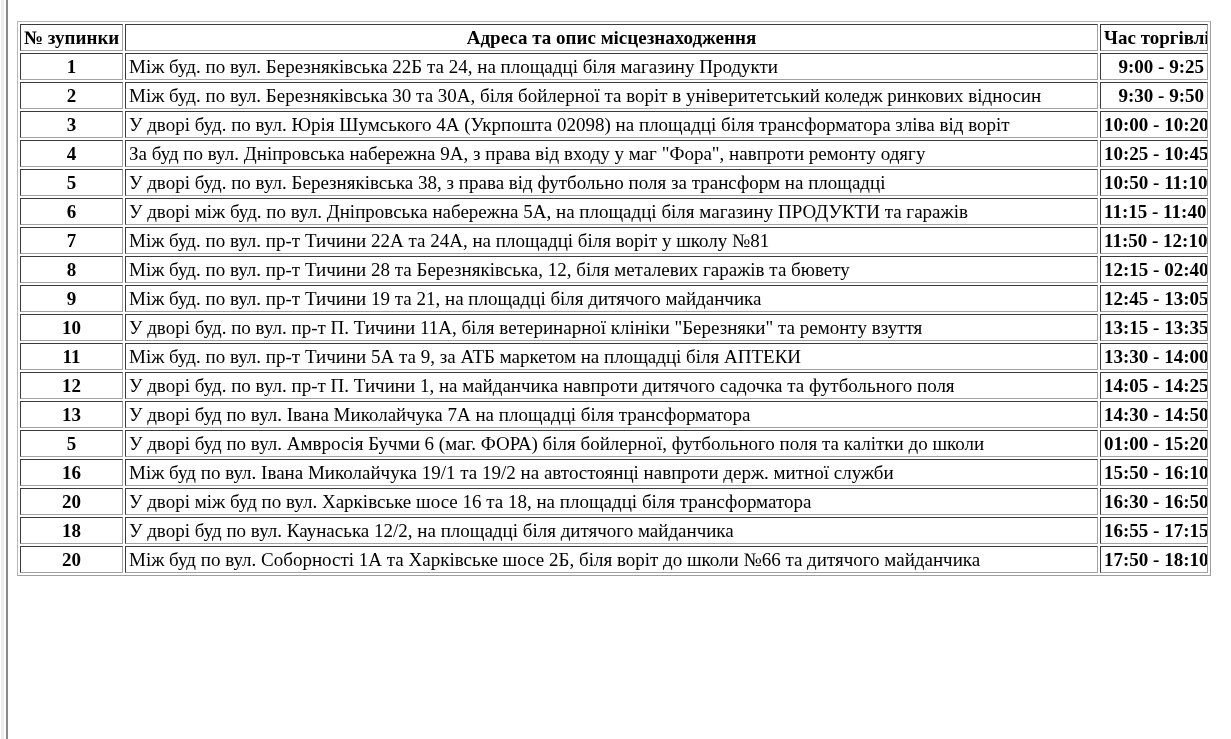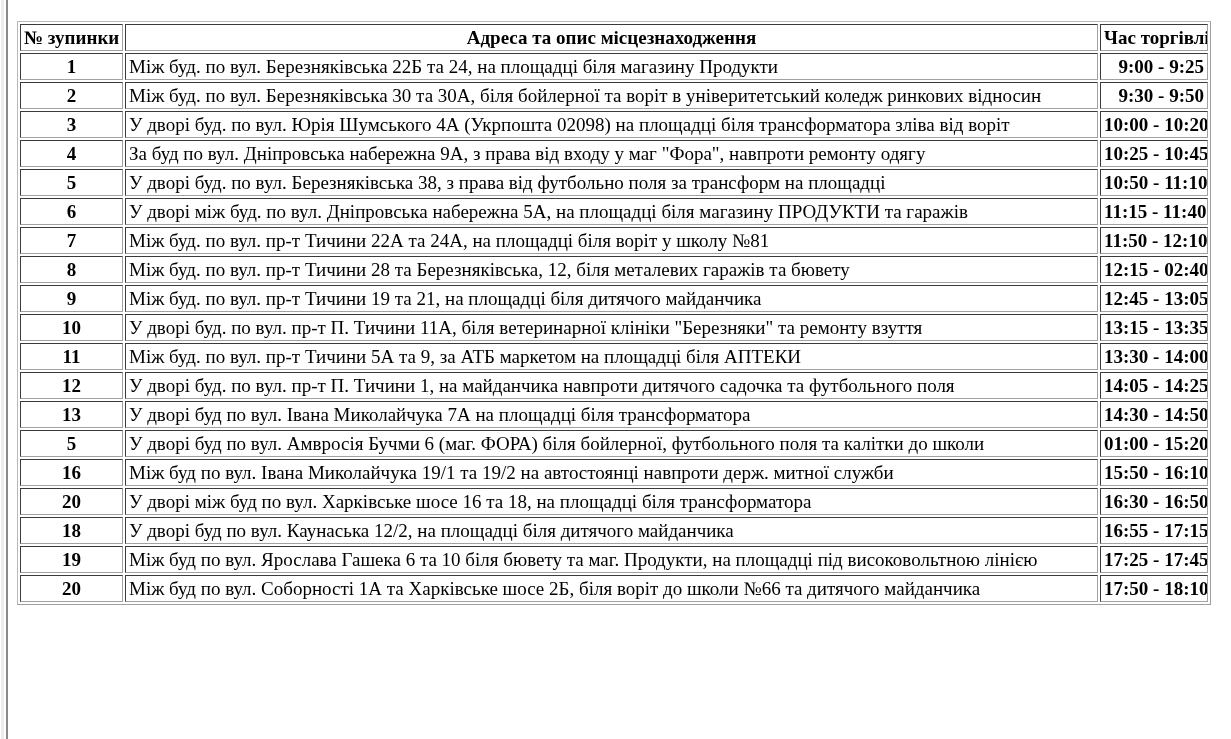--- a/index.html
+++ b/index.html
@@ -177,24 +177,19 @@
           <td class="cell-num">20</td>
           <td class="cell-address">У дворі між буд по вул. Харківське шосе 16 та 18, на площадці біля трансформатора</td>
           <td class="cell-time">16:30 - 16:50</td>
         </tr>
         <tr>
           <td class="cell-num">18</td>
           <td class="cell-address">У дворі буд по вул. Каунаська 12/2, на площадці біля дитячого майданчика</td>
           <td class="cell-time">16:55 - 17:15</td>
         </tr>
         <tr>
-          <td class="cell-num">19</td>
-          <td class="cell-address">Між буд по вул. Ярослава Гашека 6 та 10 біля бювету та маг. Продукти, на площадці під високовольтною лінією</td>
-          <td class="cell-time">17:25 - 17:45</td>
-        </tr>
-        <tr>
           <td class="cell-num">20</td>
           <td class="cell-address">Між буд по вул. Соборності 1А та Харківське шосе 2Б, біля воріт до школи №66 та дитячого майданчика</td>
           <td class="cell-time">17:50 - 18:10</td>
         </tr>
       </tbody>
   </table>
 </div>
 
 </body></html>

